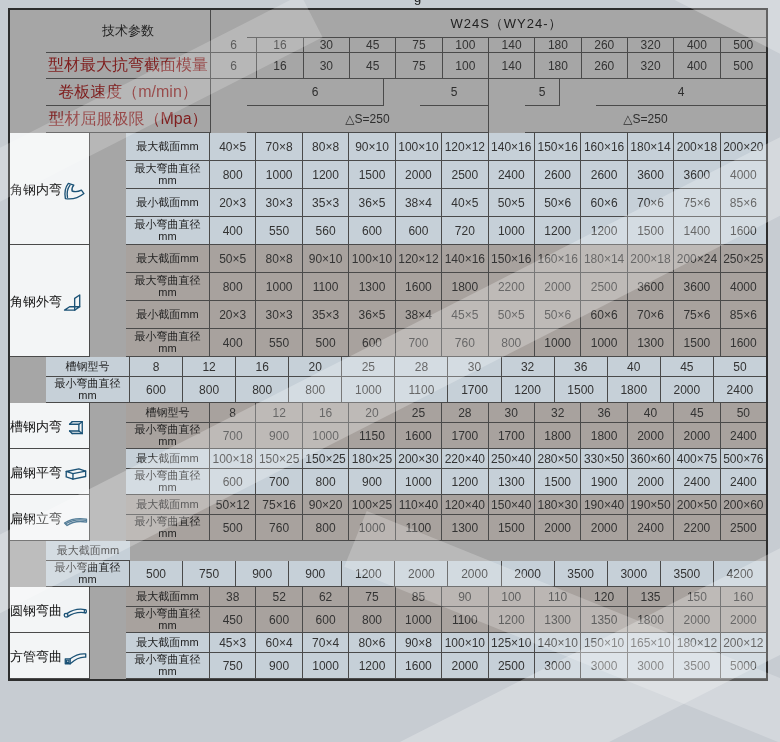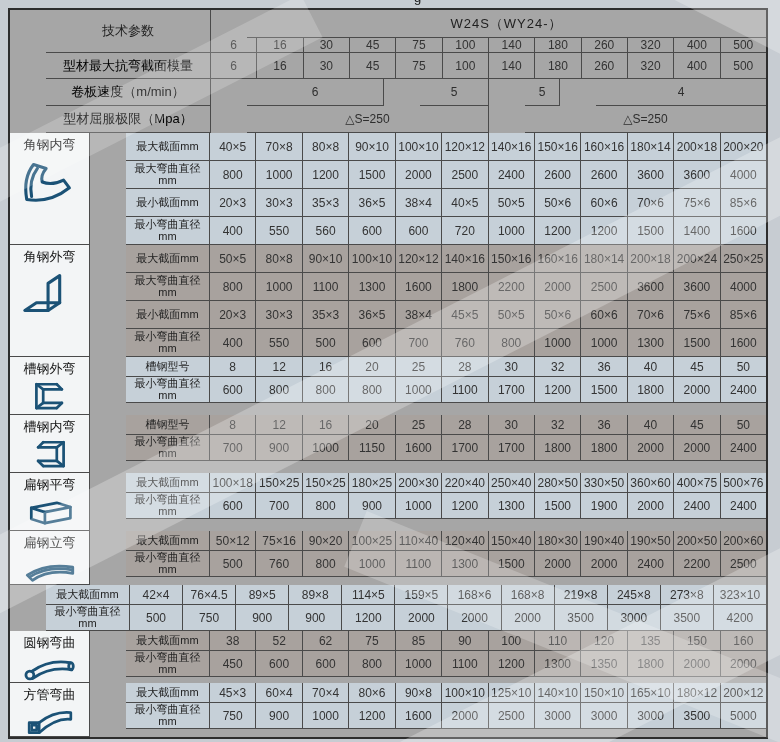--- a/index.html
+++ b/index.html
@@ -40,34 +40,34 @@
   }
   .cells > .dcell:last-child{border-right:0;}
 
   
   .hdrblock{display:flex;}
   .hleft{width:165px;flex:0 0 165px;font-size:13px;color:#1f1f1f;}
   .hright{flex:1 1 0;display:flex;flex-direction:column;min-width:0;}
   .model-row{height:28px;}
   .numbers-row{height:26px;}
   .model{flex:1 1 0;font-size:13px;letter-spacing:1px;color:#1f1f1f;text-align:center;}
-  .lblwide{width:165px;flex:0 0 165px;font-size:13px;color:#000000;}
+  .lblwide{width:165px;flex:0 0 165px;font-size:16px;color:#7f1d1d;}
   .hrow{height:27px;}
   .hrow1{height:26px;}
   .span-cell{font-size:12px;color:#2e2e2e;}
 
   
   .tone-g .cell,.tone-g .dcell{background:#a6a6a6;}
   .section{display:flex;}
   .sec-light .lbl,.sec-light .dcell{background:#c6d0d8;}
   .sec-dark .lbl,.sec-dark .dcell{background:#a8a29e;}
   .iconcell{
     width:80px;flex:0 0 80px;box-sizing:border-box;
     border-right:1px solid #4a4a4a;border-bottom:1px solid #4a4a4a;
-    background:#f3f5f6;display:flex;flex-direction:column;align-items:center;
+    background:#f3f5f6;display:flex;flex-direction:row;align-items:center;
     padding-top:3px;
   }
   .stitle{font-size:13px;color:#151515;white-space:nowrap;}
   .iconcell svg{margin-top:2px;}
   .srows{flex:1 1 0;display:flex;flex-direction:column;min-width:0;}
   .lbl{width:84px;flex:0 0 84px;font-size:11px;color:#222;}
   .r28{height:28px;}
   .r27{height:20px;}
   .r26{height:26px;}
 
@@ -297,28 +297,20 @@
             <div class="dcell">1000</div>
             <div class="dcell">1300</div>
             <div class="dcell">1500</div>
             <div class="dcell">1600</div>
           </div>
       </div>
     </div>
   </div>
 
   <div class="section sec-light">
-    <div class="iconcell">
-      <div class="stitle">槽钢外弯</div>
-      <svg width="56" height="34" viewBox="0 0 64 40">
-        <path class="ic" d="M40 5 L16 5 L16 33 L40 33"></path>
-        <path class="ic" d="M46 11 L24 11 L24 27 L46 27"></path>
-        <path class="ic" d="M40 5 L46 11 M40 33 L46 27 M16 5 L24 11 M16 33 L24 27" stroke-width="2"></path>
-      </svg>
-    </div>
     <div class="srows">
       <div class="row r27">
         <div class="cell lbl">槽钢型号</div>
         <div class="cells">
             <div class="dcell">8</div>
             <div class="dcell">12</div>
             <div class="dcell">16</div>
             <div class="dcell">20</div>
             <div class="dcell">25</div>
             <div class="dcell">28</div>
@@ -487,34 +479,20 @@
             <div class="dcell">2500</div>
           </div>
       </div>
     </div>
   </div>
 
   <div class="section sec-light">
     <div class="srows">
       <div class="row r27">
         <div class="cell lbl">最大截面mm</div>
-        <div class="cells">
-            <div class="dcell">42×4</div>
-            <div class="dcell">76×4.5</div>
-            <div class="dcell">89×5</div>
-            <div class="dcell">89×8</div>
-            <div class="dcell">114×5</div>
-            <div class="dcell">159×5</div>
-            <div class="dcell">168×6</div>
-            <div class="dcell">168×8</div>
-            <div class="dcell">219×8</div>
-            <div class="dcell">245×8</div>
-            <div class="dcell">273×8</div>
-            <div class="dcell">323×10</div>
-          </div>
       </div>
       <div class="row r26">
         <div class="cell lbl">最小弯曲直径mm</div>
         <div class="cells">
             <div class="dcell">500</div>
             <div class="dcell">750</div>
             <div class="dcell">900</div>
             <div class="dcell">900</div>
             <div class="dcell">1200</div>
             <div class="dcell">2000</div>

